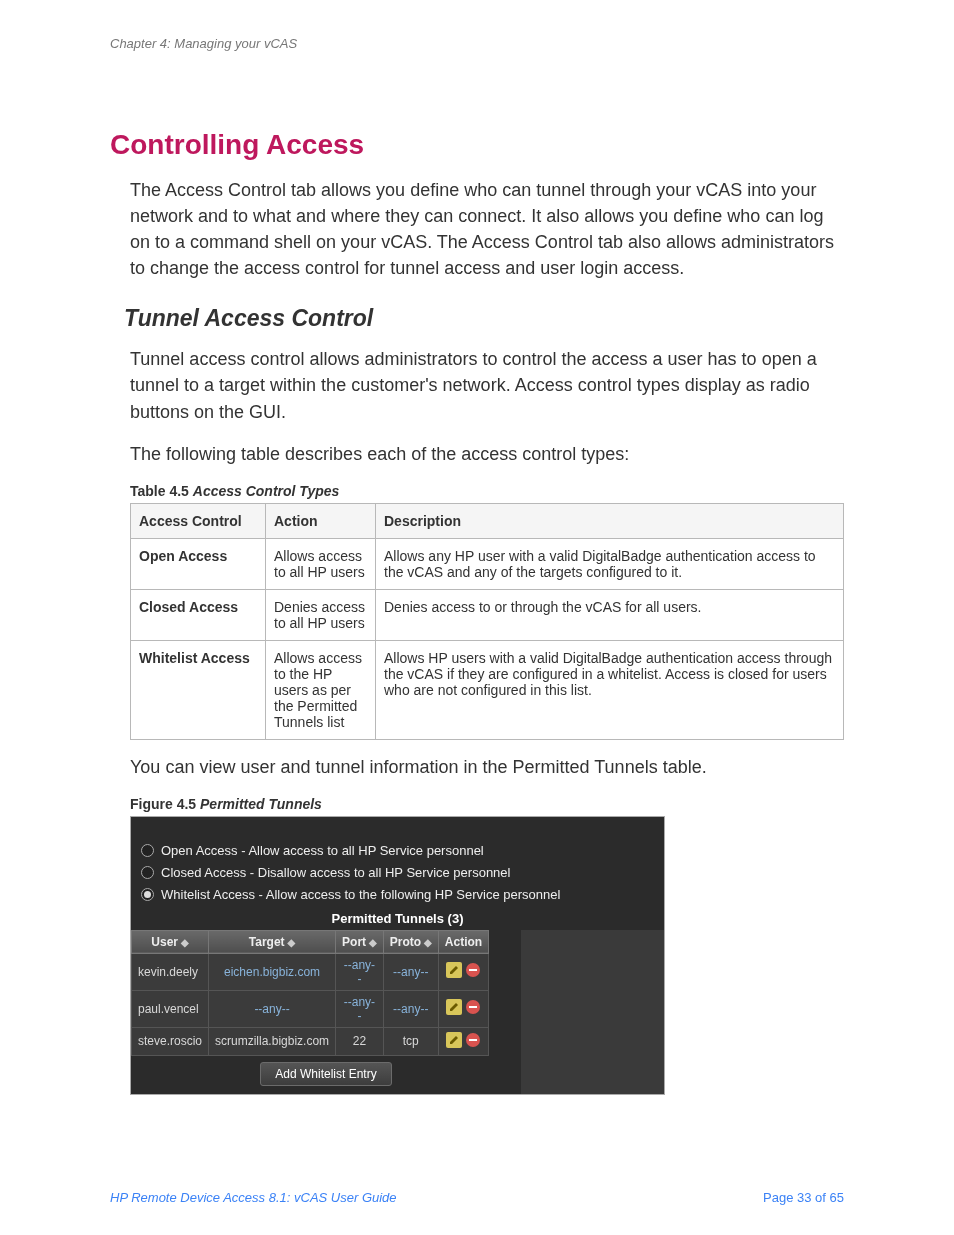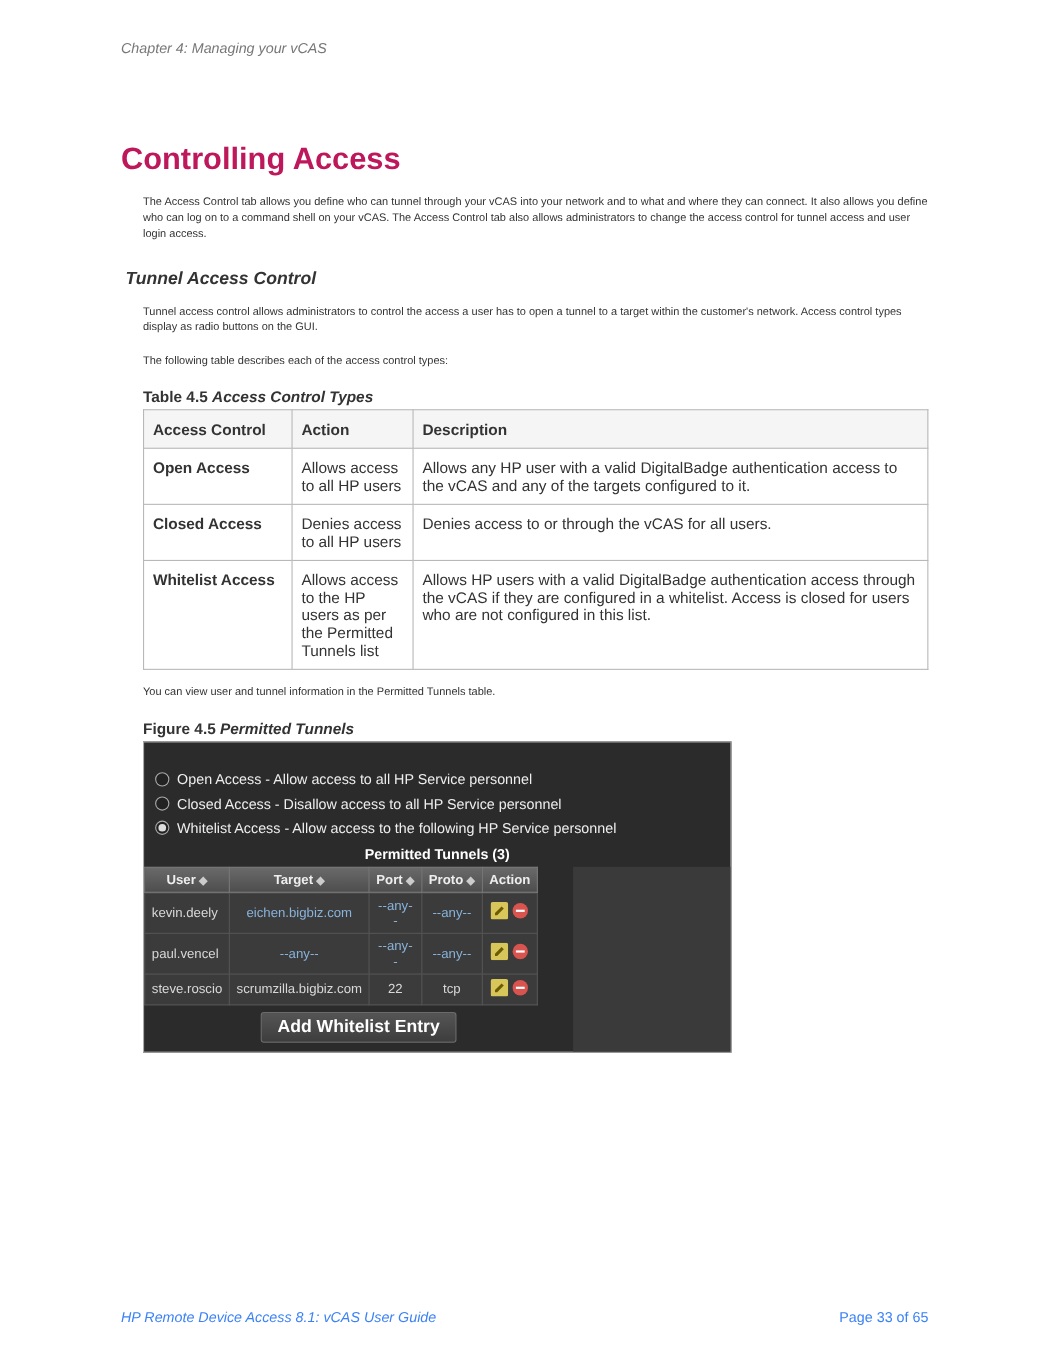--- a/index.html
+++ b/index.html
@@ -25,31 +25,31 @@
   h1.section-hd {
     font-family: "Arial Black", Arial, sans-serif;
     font-size: 28px;
     font-weight: 900;
     letter-spacing: 0;
     margin: 0 0 16px 0;
     color: #be185d;
   }
   .indent-block { margin-left: 20px; }
   p.body {
-    font-size: 10px;
+    font-size: 18px;
     line-height: 1.45;
     margin: 0 0 16px 0;
     color: #333;
   }
   h2.sub-hd {
     font-family: Arial, sans-serif;
-    font-size: 16px;
+    font-size: 23px;
     font-weight: bold;
     font-style: italic;
-    margin: 24px 0 14px 4px;
+    margin: 24px 0 14px 14px;
     color: #333;
   }
   .caption {
     font-size: 14px;
     margin: 8px 0 4px 0;
   }
   .caption .lbl { font-weight: bold; }
   .caption .ttl { font-weight: bold; font-style: italic; }
   table.ac-types {
     border-collapse: collapse;
@@ -137,22 +137,22 @@
   .actions-cell {
     display: inline-flex; gap: 3px; justify-content: center; align-items: center;
   }
   .ic { width:16px; height:16px; display:inline-block; }
   .add-row { text-align: center; padding: 6px 0 8px 0; }
   .add-btn {
     display: inline-block;
     background: linear-gradient(#555,#3d3d3d);
     border: 1px solid #6b6b6b;
     color: #fff;
-    font-weight: bold;
-    font-size: 16px;
+    font-weight: normal;
+    font-size: 12px;
     padding: 4px 14px;
     border-radius: 3px;
   }
   .rightfill {
     background: #3a3a3a;
   }
   .footer {
     position: absolute;
     bottom: 30px;
     left: 110px;

